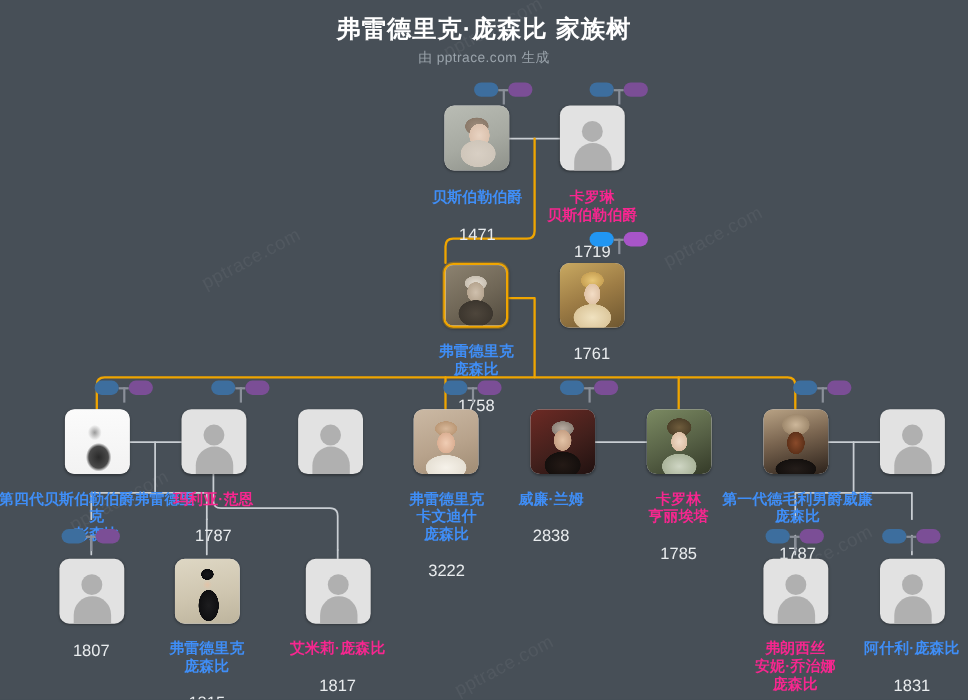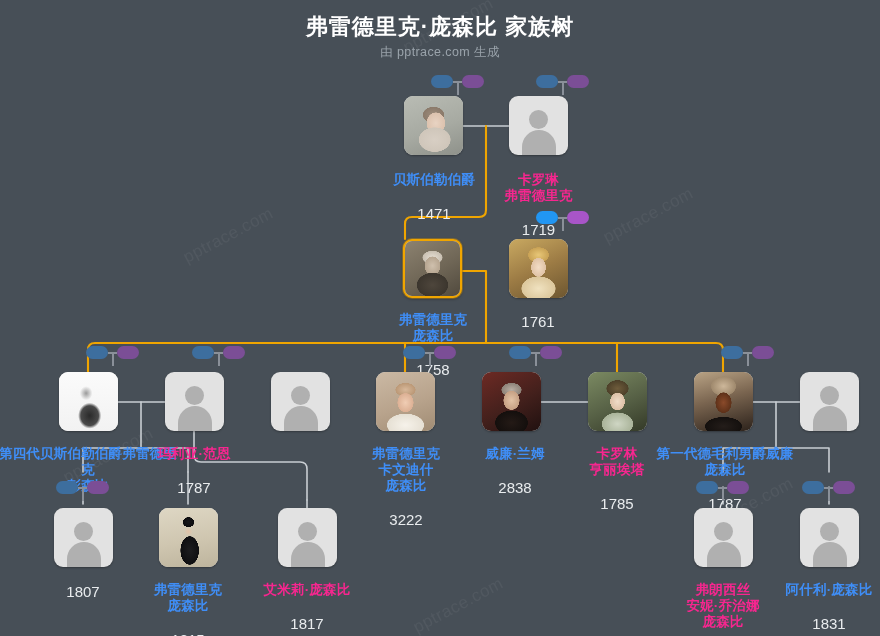--- a/index.html
+++ b/index.html
@@ -184,21 +184,21 @@
       <span class="stem"></span>
     </div>
     <div class="photo" style="left:509px; top:96px;">
       <div class="ph-inner">
         <span class="avatar-head"></span>
         <span class="avatar-body"></span>
       </div>
     </div>
     <div class="label" style="left:472px; top:156px; width:133px;">
       <div class="nm f">卡罗琳
-弗雷德里克</div>
+贝斯伯勒伯爵</div>
       <div class="yr">1719</div>
     </div>
   </div>
 
   <div class="node" style="left:0;top:0;">
     <div class="photo hl" style="left:403px; top:239px;">
       <div class="ph-inner" style="background:
              radial-gradient(ellipse 22px 17px at 50% 80%, #4e463c 0%, #3c362e 70%, rgba(0,0,0,0) 72%),
              radial-gradient(ellipse 11px 13px at 50% 45%, #cfc0ad 0%, #b6a590 70%, rgba(0,0,0,0) 72%),
              radial-gradient(ellipse 15px 10px at 50% 30%, #e4ddd2 0%, #c9c0b2 65%, rgba(0,0,0,0) 68%),
@@ -311,21 +311,21 @@
       <i class="p"></i>
       <span class="stem"></span>
     </div>
     <div class="photo" style="left:482px; top:372px;">
       <div class="ph-inner" style="background:
              radial-gradient(ellipse 23px 17px at 50% 86%, #241a16 0%, #140f0d 70%, rgba(0,0,0,0) 72%),
              radial-gradient(ellipse 11px 13px at 50% 48%, #e3c3a6 0%, #c6a084 72%, rgba(0,0,0,0) 74%),
              radial-gradient(ellipse 15px 10px at 50% 30%, #b9ada2 0%, #8d8278 66%, rgba(0,0,0,0) 68%),
              linear-gradient(150deg,#6d2a24 0%,#43201c 55%,#201110 100%);"></div>
     </div>
-    <div class="label" style="left:459px; top:430px; width:112px;">
+    <div class="label" style="left:445px; top:430px; width:112px;">
       <div class="nm m">威廉·兰姆</div>
       <div class="yr">2838</div>
     </div>
   </div>
 
   <div class="node" style="left:0;top:0;">
     <div class="photo" style="left:588px; top:372px;">
       <div class="ph-inner" style="background:
              radial-gradient(ellipse 22px 16px at 50% 88%, #cfd6c4 0%, #aab49a 70%, rgba(0,0,0,0) 72%),
              radial-gradient(ellipse 10px 12px at 50% 50%, #f0dcc8 0%, #dcc0a6 72%, rgba(0,0,0,0) 74%),

